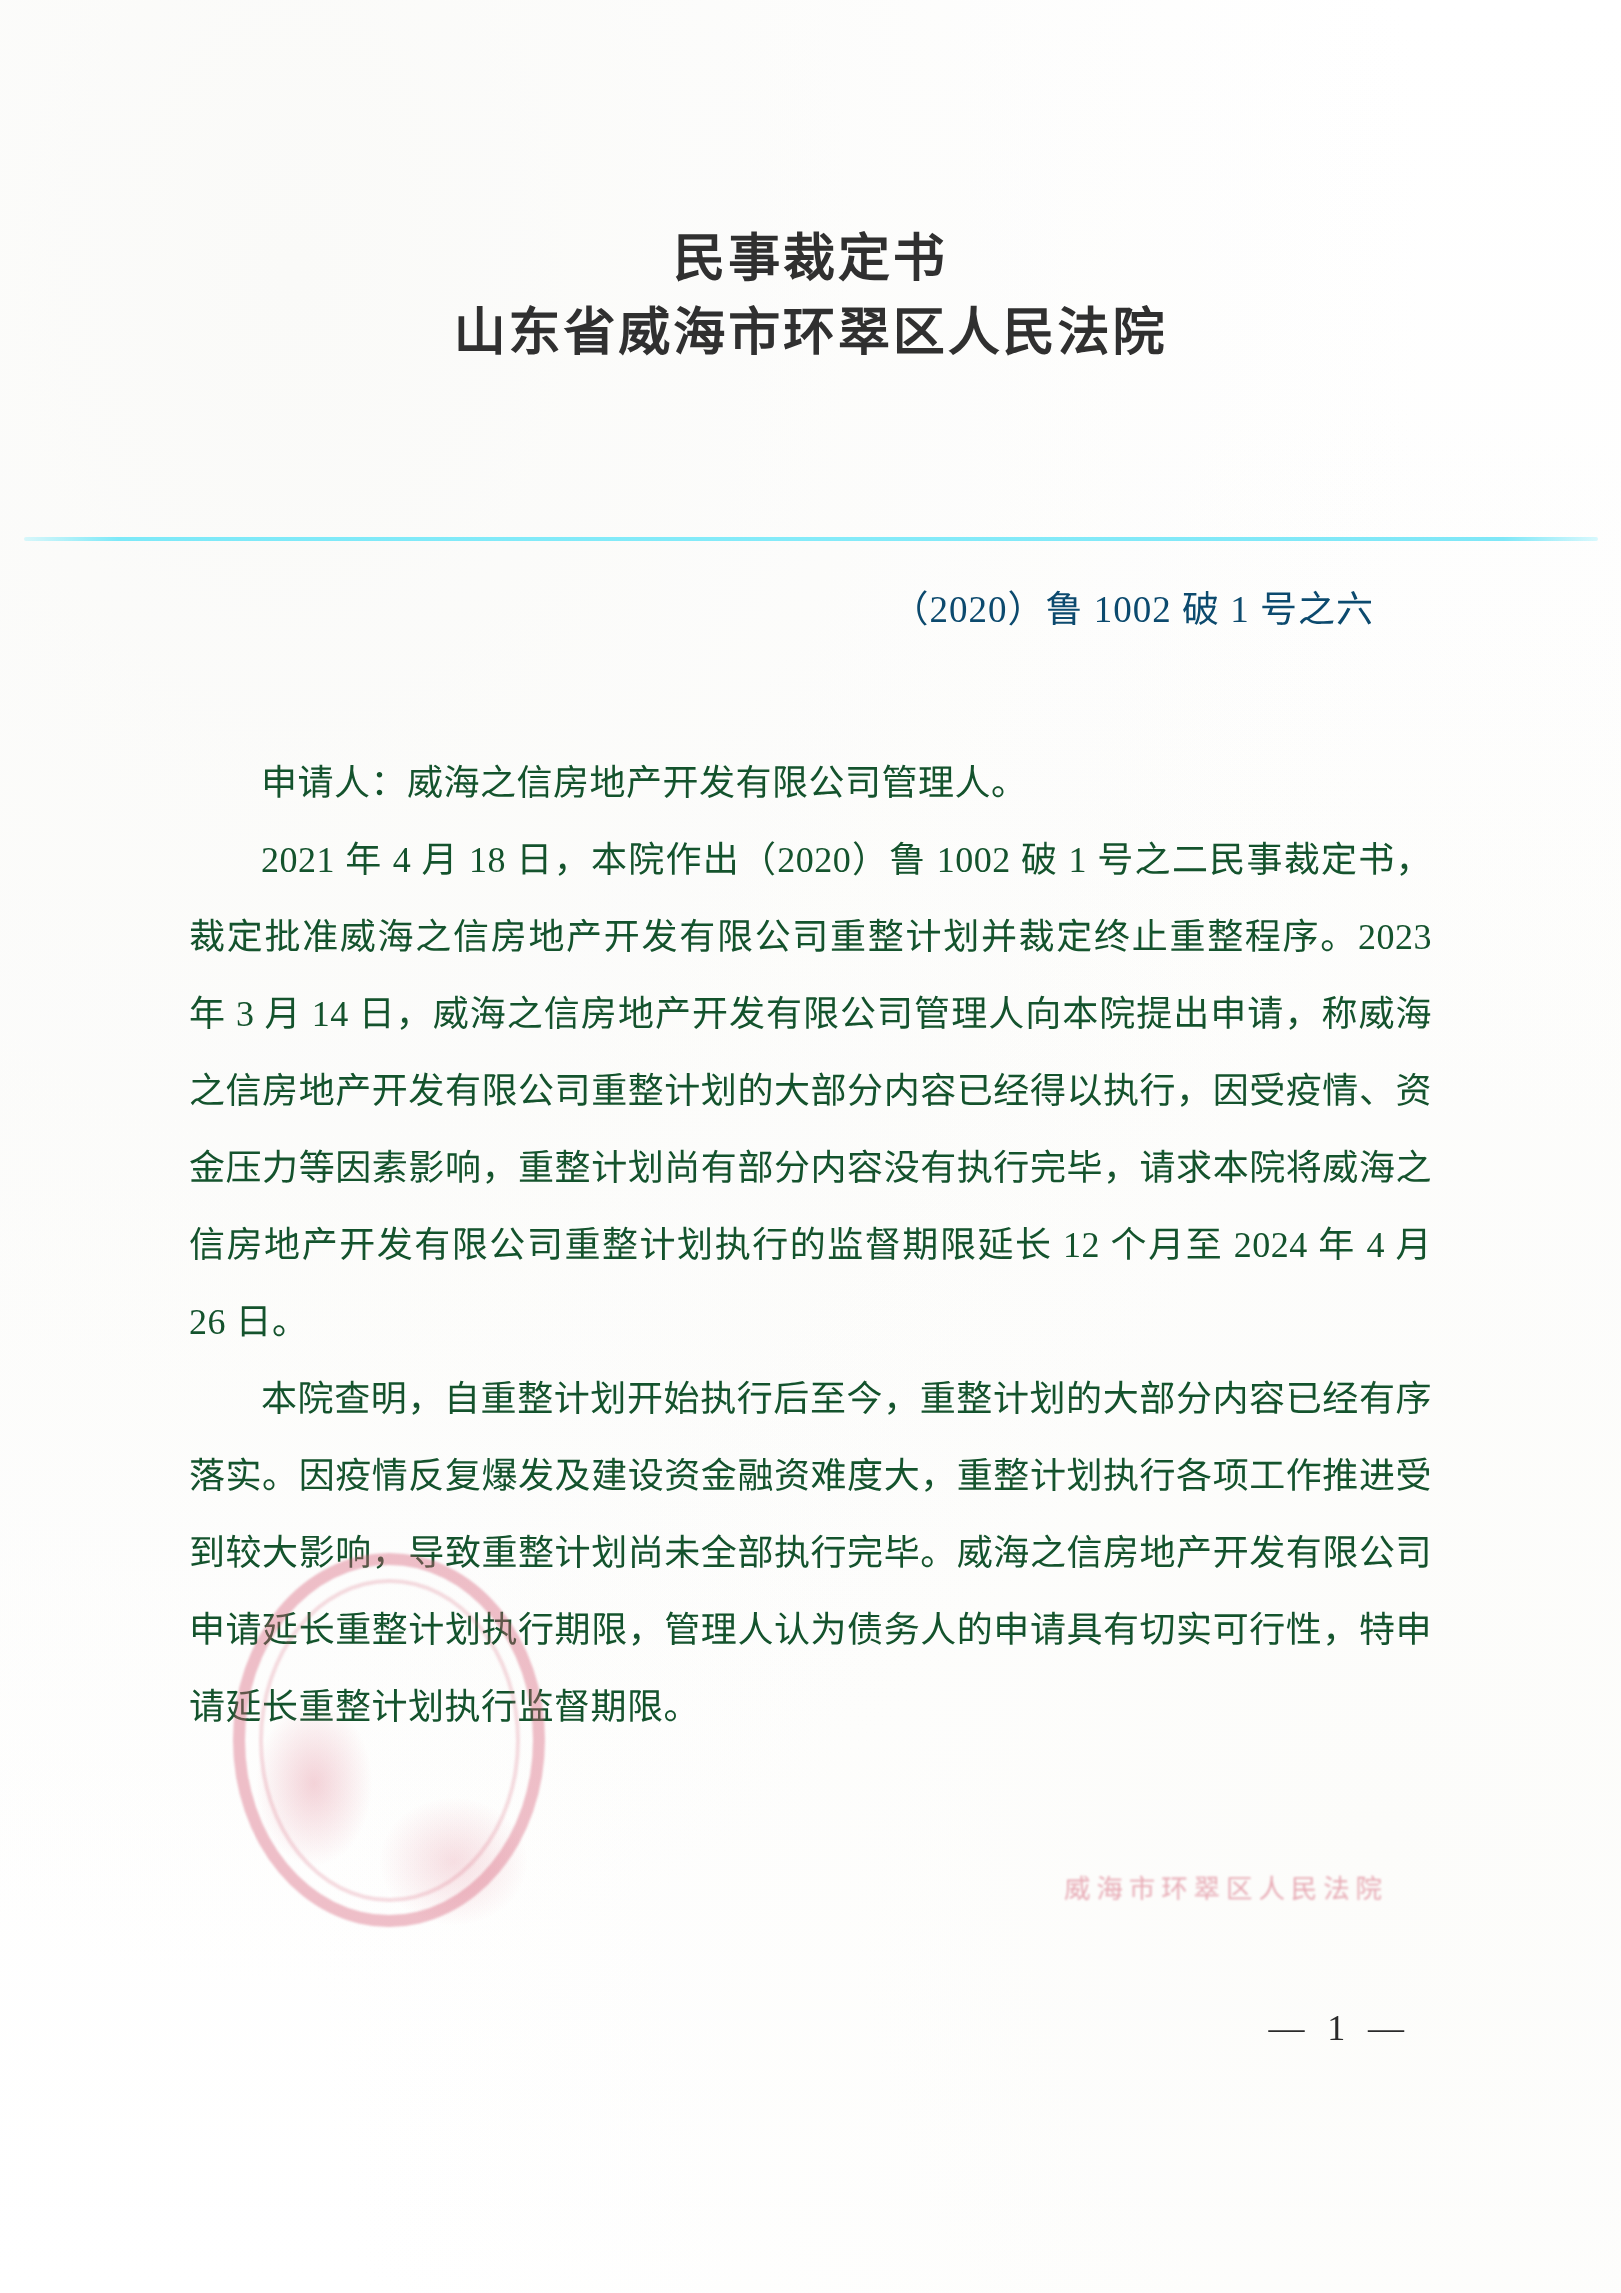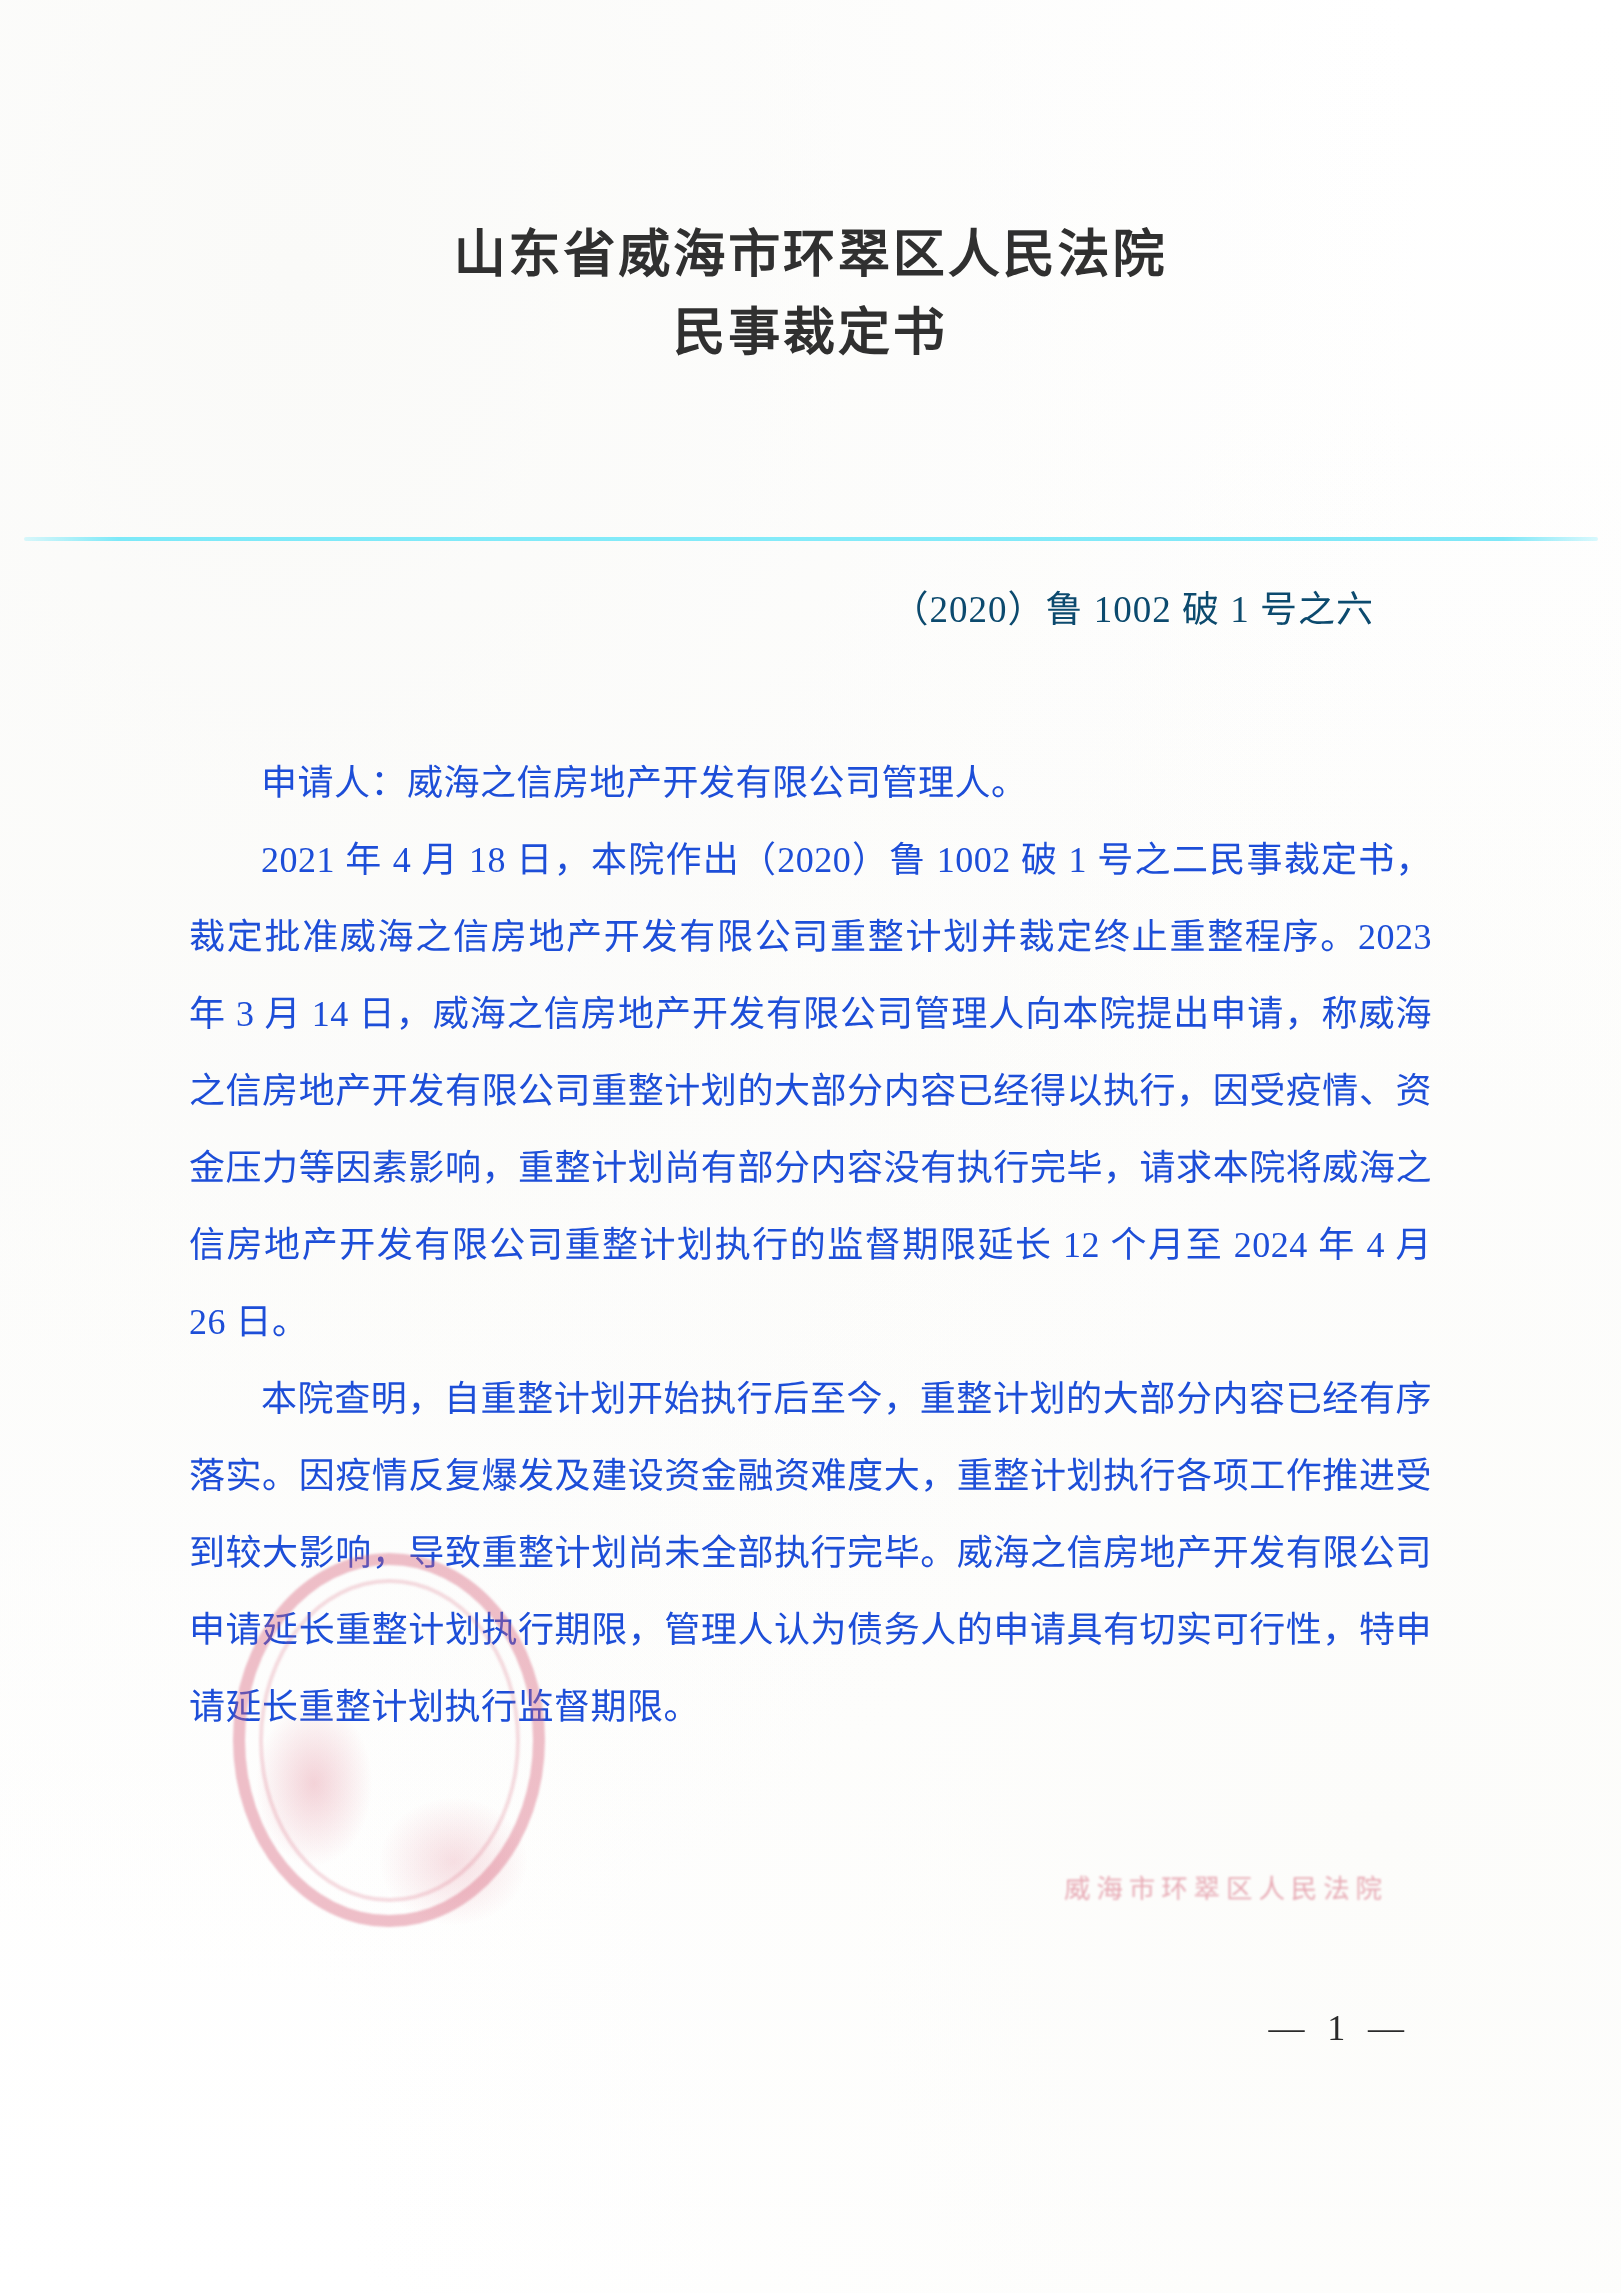--- a/index.html
+++ b/index.html
@@ -85,21 +85,21 @@
   }
 
   
   .body-text {
     position: absolute;
     left: 189px;
     top: 745px;
     width: 1243px;
     font-size: 36px;
     line-height: 77px;
-    color: #1d4ed8;
+    color: #14532d;
     letter-spacing: 0.5px;
   }
   .para {
     margin: 0 0 0 0;
     text-align: justify;
     text-align-last: left;
     text-justify: inter-ideograph;
   }
   .para.indent {
     text-indent: 2em;
@@ -173,22 +173,22 @@
   }
 </style>
 </head>
 <body>
 
 <div class="page">
 
   <div class="paper-grain"></div>
 
   <div class="title-block">
+    <div class="doc-title-line second">民事裁定书</div>
     <div class="doc-title-line">山东省威海市环翠区人民法院</div>
-    <div class="doc-title-line second">民事裁定书</div>
   </div>
 
   <div class="rule"></div>
 
   <div class="case-no">（2020）鲁 1002 破 1 号之六</div>
 
   <div class="body-text">
     <p class="para indent">申请人：威海之信房地产开发有限公司管理人。</p>
     <p class="para indent">2021 年 4 月 18 日，本院作出（2020）鲁 1002 破 1 号之二民事裁定书，裁定批准威海之信房地产开发有限公司重整计划并裁定终止重整程序。2023 年 3 月 14 日，威海之信房地产开发有限公司管理人向本院提出申请，称威海之信房地产开发有限公司重整计划的大部分内容已经得以执行，因受疫情、资金压力等因素影响，重整计划尚有部分内容没有执行完毕，请求本院将威海之信房地产开发有限公司重整计划执行的监督期限延长 12 个月至 2024 年 4 月 26 日。</p>
     <p class="para indent">本院查明，自重整计划开始执行后至今，重整计划的大部分内容已经有序落实。因疫情反复爆发及建设资金融资难度大，重整计划执行各项工作推进受到较大影响，导致重整计划尚未全部执行完毕。威海之信房地产开发有限公司申请延长重整计划执行期限，管理人认为债务人的申请具有切实可行性，特申请延长重整计划执行监督期限。</p>

